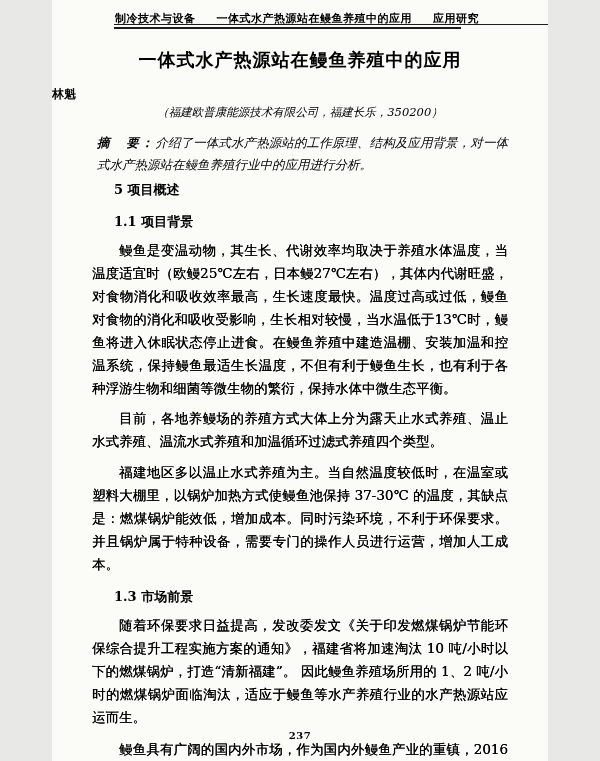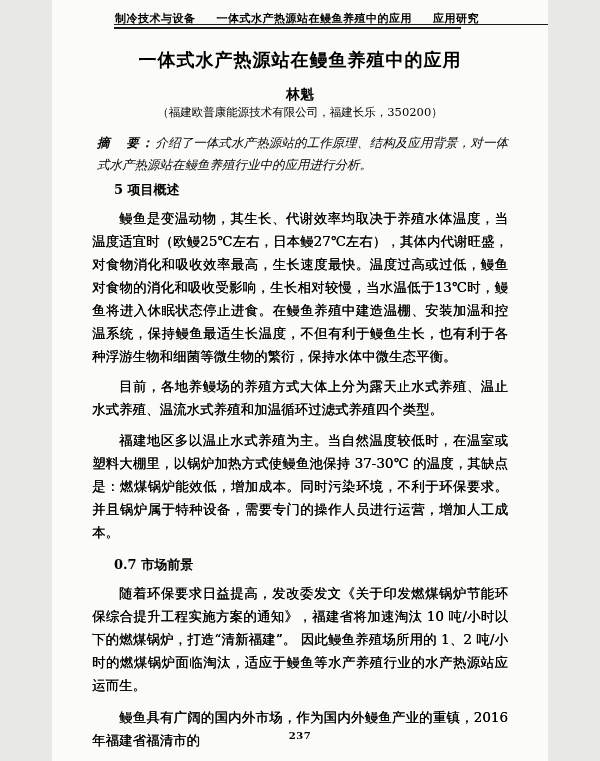--- a/index.html
+++ b/index.html
@@ -35,29 +35,29 @@
   .title {
     margin: 22px 30px 0;
     text-align: center;
     font-size: 18px;
     font-weight: bold;
     letter-spacing: 1px;
     line-height: 24px;
   }
   .author {
     margin-top: 14px;
-    text-align: center;
-    font-size: 14px;
+    font-size: 12px;
     font-weight: bold;
     line-height: 16px;
   }
   .affiliation {
     margin-top: 2px;
     text-align: center;
     font-size: 11.5px;
+    font-style: italic;
     line-height: 16px;
   }
   .abstract {
     margin: 12px 40px 0 45px;
     font-size: 12.5px;
     font-style: italic;
     line-height: 22px;
     text-align: justify;
   }
   .abstract .abs-label { font-weight: bold; letter-spacing: 2px; }
@@ -115,26 +115,27 @@
     <div class="author">林魁</div>
 
     <div class="affiliation">（福建欧普康能源技术有限公司，福建长乐，350200）</div>
 
     <p class="abstract"><span class="abs-label">摘　要：</span><span>介绍了一体式水产热源站的工作原理、结构及应用背景，对一体式水产热源站在鳗鱼养殖行业中的应用进行分析。</span></p>
 
     <div class="body-text">
 
       <h2 class="sec-heading h-1">5 项目概述</h2>
 
+      <h3 class="sec-heading h-1-1">1.1 项目背景</h3>
       <p class="para p-gap-lg">鳗鱼是变温动物，其生长、代谢效率均取决于养殖水体温度，当温度适宜时（欧鳗25℃左右，日本鳗27℃左右），其体内代谢旺盛，对食物消化和吸收效率最高，生长速度最快。温度过高或过低，鳗鱼对食物的消化和吸收受影响，生长相对较慢，当水温低于13℃时，鳗鱼将进入休眠状态停止进食。在鳗鱼养殖中建造温棚、安装加温和控温系统，保持鳗鱼最适生长温度，不但有利于鳗鱼生长，也有利于各种浮游生物和细菌等微生物的繁衍，保持水体中微生态平衡。</p>
 
       <p class="para p-gap-md">目前，各地养鳗场的养殖方式大体上分为露天止水式养殖、温止水式养殖、温流水式养殖和加温循环过滤式养殖四个类型。</p>
       <p class="para p-gap-sm">福建地区多以温止水式养殖为主。当自然温度较低时，在温室或塑料大棚里，以锅炉加热方式使鳗鱼池保持 37-30℃ 的温度，其缺点是：燃煤锅炉能效低，增加成本。同时污染环境，不利于环保要求。并且锅炉属于特种设备，需要专门的操作人员进行运营，增加人工成本。</p>
 
-      <h3 class="sec-heading h-1-3">0.7 市场前景</h3>
+      <h3 class="sec-heading h-1-3">1.3 市场前景</h3>
       <p class="para p-gap-lg">随着环保要求日益提高，发改委发文《关于印发燃煤锅炉节能环保综合提升工程实施方案的通知》，福建省将加速淘汰 10 吨/小时以下的燃煤锅炉，打造“清新福建”。 因此鳗鱼养殖场所用的 1、2 吨/小时的燃煤锅炉面临淘汰，适应于鳗鱼等水产养殖行业的水产热源站应运而生。</p>
       <p class="para p-gap-lg">鳗鱼具有广阔的国内外市场，作为国内外鳗鱼产业的重镇，2016 年福建省福清市的</p>
 
     </div>
   </div>
 
   <div class="page-number">237</div>
 
 </div>
 

